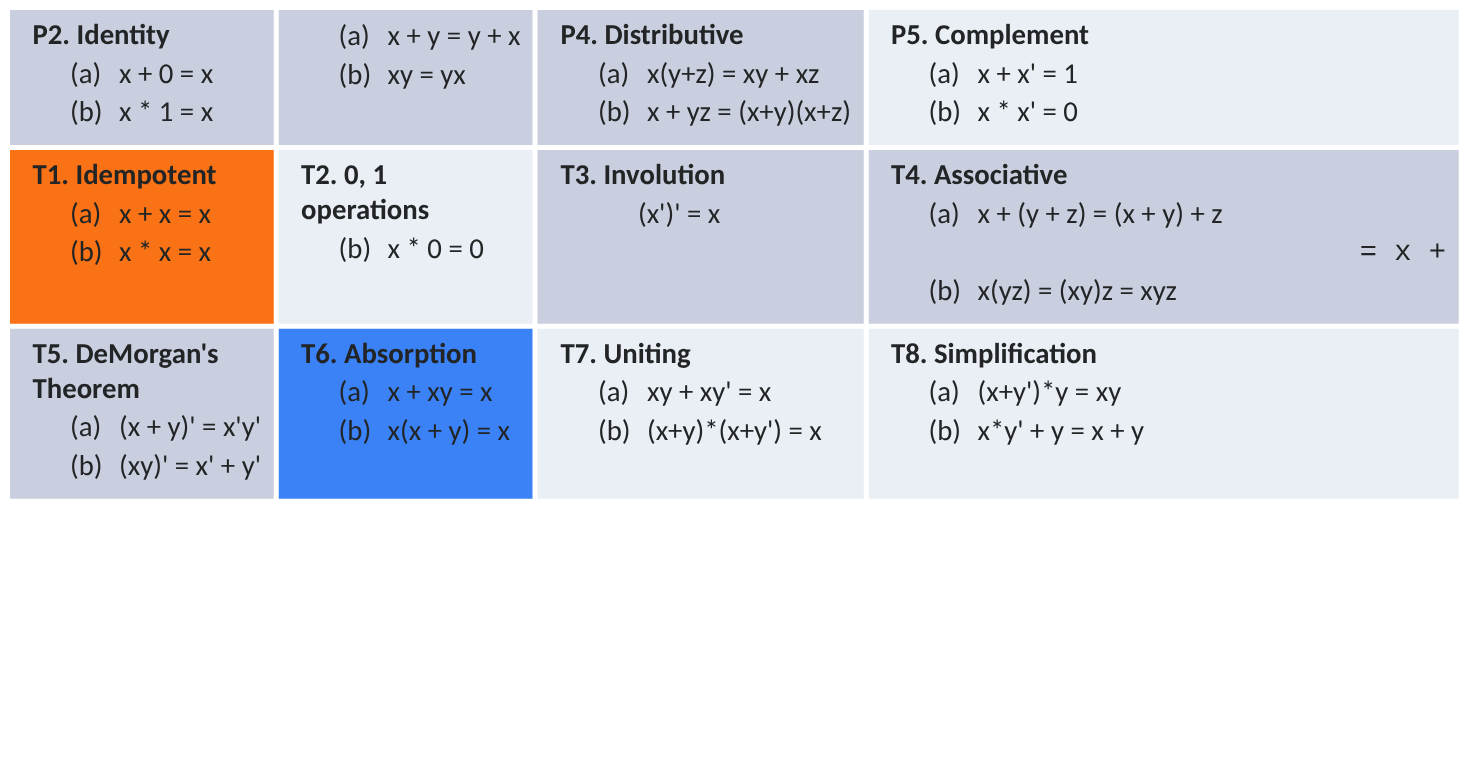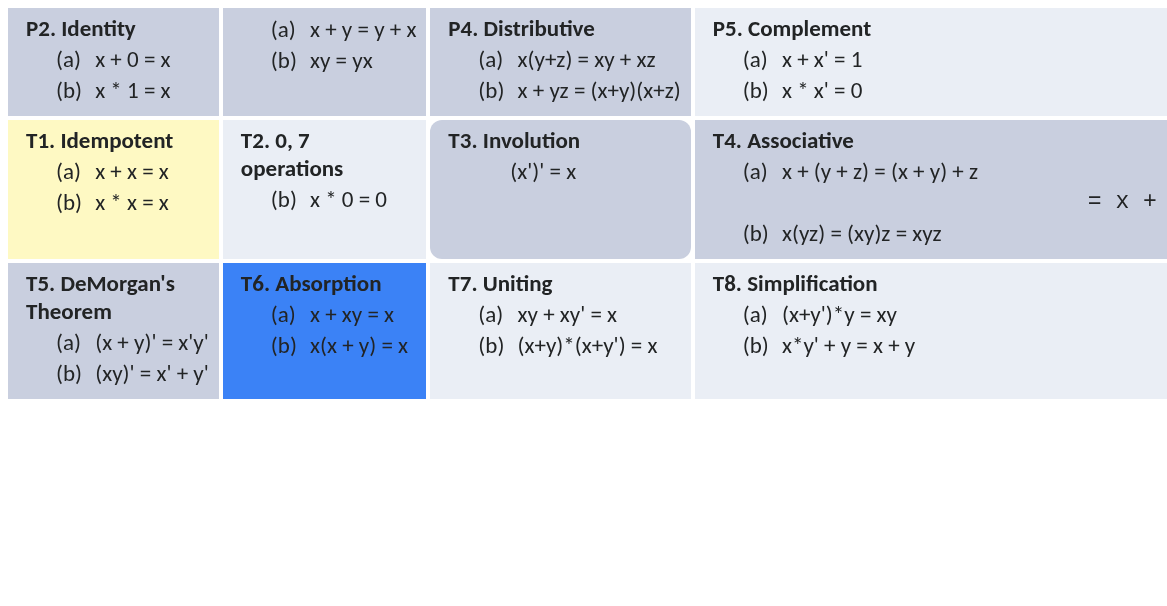--- a/index.html
+++ b/index.html
@@ -64,30 +64,30 @@
     <div class="cell bg-a" style="background: rgb(201, 207, 223);">
       <div class="title">P4. Distributive</div>
       <div class="line"><span class="lbl">(a)</span> <span>x(y+z) = xy + xz</span></div>
       <div class="line"><span class="lbl">(b)</span> <span>x + yz = (x+y)(x+z)</span></div>
     </div>
     <div class="cell bg-b" style="background: rgb(234, 238, 245);">
       <div class="title">P5. Complement</div>
       <div class="line"><span class="lbl">(a)</span> <span>x + x' = 1</span></div>
       <div class="line"><span class="lbl">(b)</span> <span>x * x' = 0</span></div>
     </div>
-    <div class="cell bg-b" style="background: #fef9c3;">
+    <div class="cell bg-b" style="background: #f97316;">
       <div class="title">T1. Idempotent</div>
       <div class="line"><span class="lbl">(a)</span> <span>x + x = x</span></div>
       <div class="line"><span class="lbl">(b)</span> <span>x * x = x</span></div>
     </div>
     <div class="cell bg-b" style="background: rgb(234, 238, 245);">
-      <div class="title">T2. 0, 7 operations</div>
+      <div class="title">T2. 0, 1 operations</div>
       <div class="line"><span class="lbl">(b)</span> <span>x * 0 = 0</span></div>
     </div>
-    <div class="cell bg-a" style="background: rgb(201, 207, 223); border-radius: 12px;">
+    <div class="cell bg-a" style="background: rgb(201, 207, 223);">
       <div class="title">T3. Involution</div>
       <div class="line single">(x')' = x</div>
     </div>
     <div class="cell bg-a" style="background: rgb(201, 207, 223);">
       <div class="title">T4. Associative</div>
       <div class="line"><span class="lbl">(a)</span> <span>x + (y + z) = (x + y) + z</span></div>
       <div class="cont">                         = x + y + z</div>
       <div class="line"><span class="lbl">(b)</span> <span>x(yz) = (xy)z = xyz</span></div>
     </div>
     <div class="cell bg-a" style="background: rgb(201, 207, 223);">

